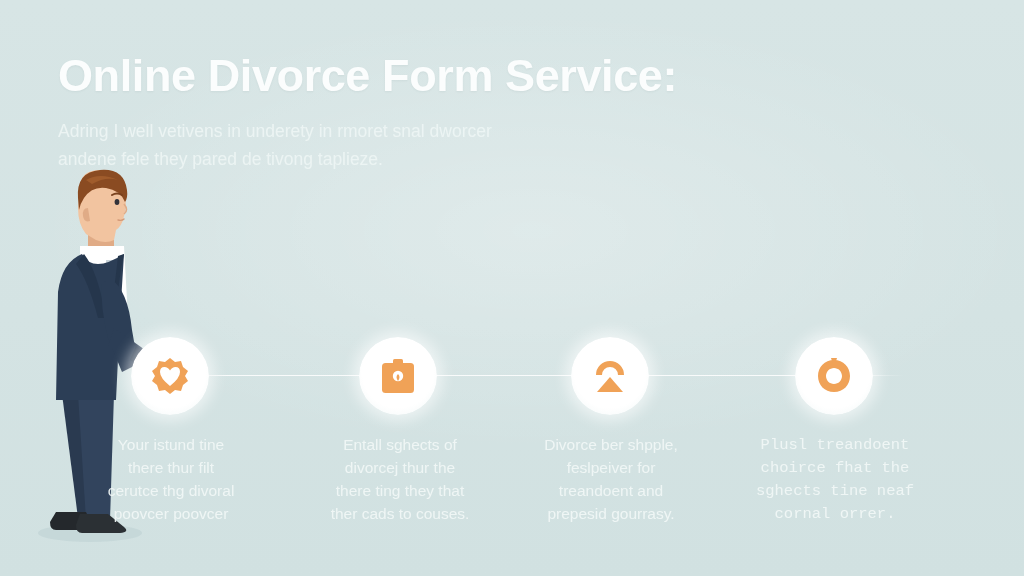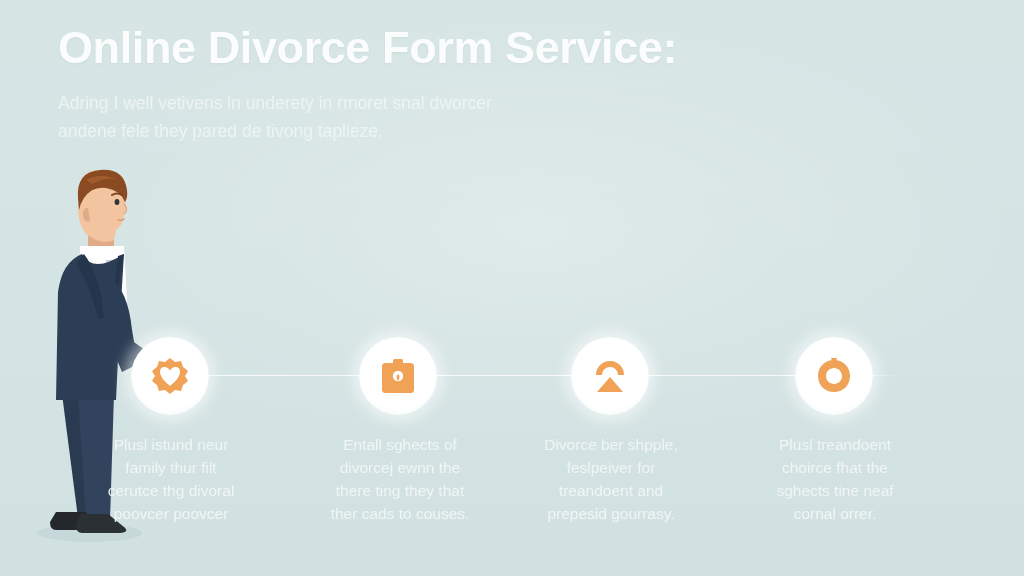--- a/index.html
+++ b/index.html
@@ -27,21 +27,21 @@
     background:
       radial-gradient(ellipse 70% 55% at 52% 40%, rgba(255,255,255,0.25) 0%, rgba(255,255,255,0) 70%),
       linear-gradient(180deg, #d7e5e5 0%, #d4e3e3 55%, #d1e1e1 100%);
     pointer-events: none;
   }
 
   
   #header {
     position: absolute;
     left: 58px;
-    top: 24px;
+    top: 52px;
     width: 880px;
   }
   #page-title {
     font-size: 45px;
     font-weight: bold;
     color: #fbfdfd;
     letter-spacing: -0.4px;
     line-height: 1.08;
     margin: 0;
     white-space: nowrap;
@@ -113,21 +113,21 @@
     line-height: 1.48;
     color: #f2f8f7;
     opacity: 0.92;
     filter: blur(0.3px);
   }
 
   
   .col-1 { left: 73px; }
   .col-2 { left: 302px; }
   .col-3 { left: 513px; }
-  .col-4 { left: 737px; }
+  .col-4 { left: 737px; font-family: Liberation Mono, monospace; }
 
   .node.col-1 { left: 124px; }
   .node.col-2 { left: 352px; }
   .node.col-3 { left: 564px; }
   .node.col-4 { left: 788px; }
 </style>
 </head>
 <body>
 
 <div id="stage">
@@ -225,29 +225,29 @@
         <svg width="40" height="40" viewBox="0 0 40 40" xmlns="http://www.w3.org/2000/svg">
           <path d="M20 4 C29.5 4 36 11 36 20 C36 29 29.5 36 20 36 C10.5 36 4 29 4 20 C4 11 10.5 4 20 4 Z
                    M20 12 C15.6 12 12 15.6 12 20 C12 24.4 15.6 28 20 28 C24.4 28 28 24.4 28 20 C28 15.6 24.4 12 20 12 Z" fill="#f0a257" fill-rule="evenodd"></path>
           <path d="M17 2 L23 2 L21.5 7 L18.5 7 Z" fill="#f0a257"></path>
         </svg>
       </div>
     </div>
   </div>
 
   <div class="caption col-1">
-    <span>Plusl istund neur</span><br>
-    <span>family thur filt</span><br>
+    <span>Your istund tine</span><br>
+    <span>there thur filt</span><br>
     <span>cerutce thg divoral</span><br>
     <span>poovcer poovcer</span>
   </div>
 
   <div class="caption col-2">
     <span>Entall sghects of</span><br>
-    <span>divorcej ewnn the</span><br>
+    <span>divorcej thur the</span><br>
     <span>there ting they that</span><br>
     <span>ther cads to couses.</span>
   </div>
 
   <div class="caption col-3">
     <span>Divorce ber shpple,</span><br>
     <span>feslpeiver for</span><br>
     <span>treandoent and</span><br>
     <span>prepesid gourrasy.</span>
   </div>

